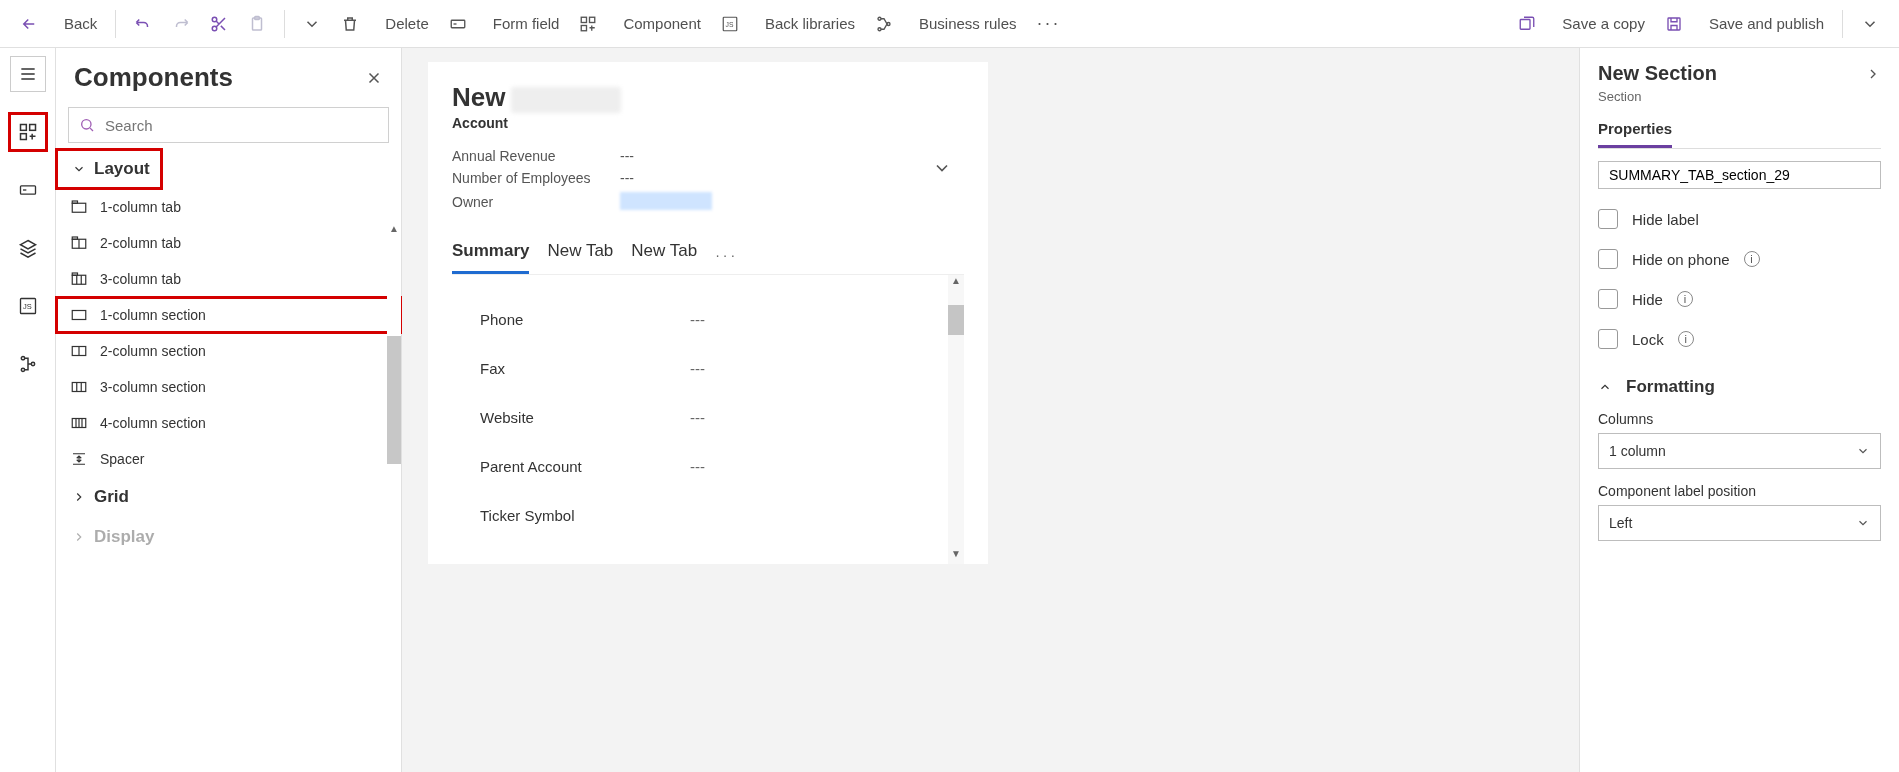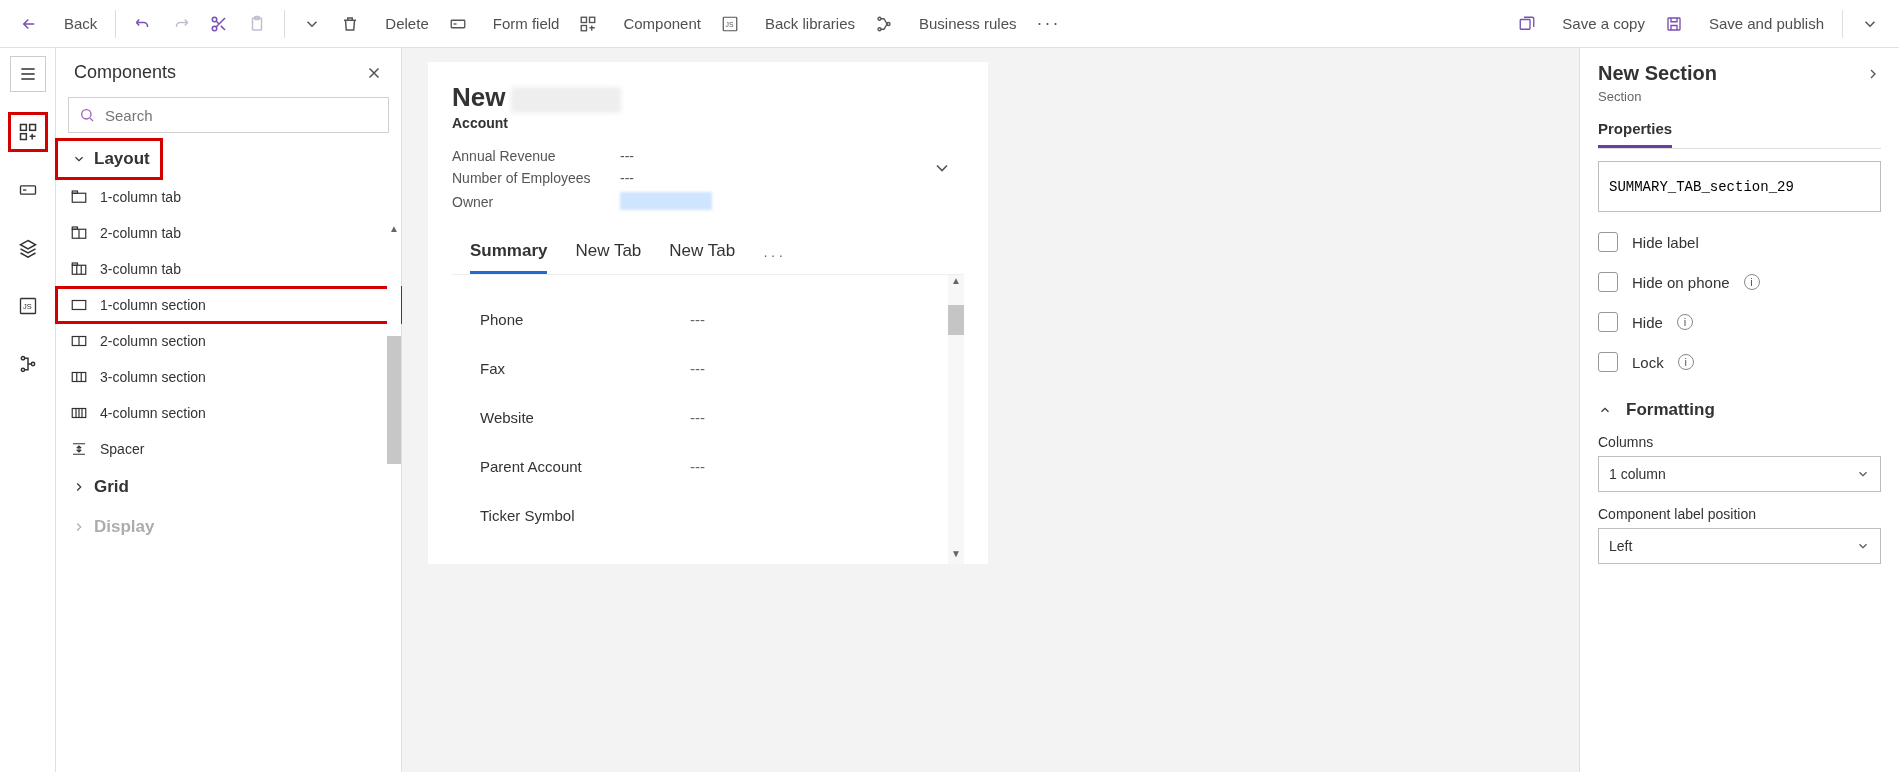--- a/index.html
+++ b/index.html
@@ -18,21 +18,21 @@
   .main { display:flex; height:calc(100% - 48px); }
 
   
   .rail { width:56px; background:#fff; border-right:1px solid #e0e0e0; display:flex; flex-direction:column; align-items:center; padding-top:8px; gap:22px; }
   .rail-btn { width:36px; height:36px; display:flex; align-items:center; justify-content:center; cursor:pointer; }
   .rail-box-highlight { outline:3px solid #d40000; outline-offset:-1px; }
   .rail svg { color:#333; }
 
   
   .components { width:346px; background:#fff; border-right:1px solid #e0e0e0; display:flex; flex-direction:column; position:relative; }
-  .components-header { display:flex; align-items:center; justify-content:space-between; padding:14px 18px 8px 18px; font-size:18px; font-weight:400; }
+  .components-header { display:flex; align-items:center; justify-content:space-between; padding:14px 18px 8px 18px; font-size:26px; font-weight:700; }
   .search-wrap { padding:6px 12px; }
   .search { display:flex; align-items:center; border:1px solid #d0d0d0; height:36px; padding:0 10px; gap:8px; }
   .search input { border:none; outline:none; flex:1; font-size:15px; color:#666; }
   .cat-header { display:flex; align-items:center; gap:8px; padding:10px 16px; font-size:17px; font-weight:600; cursor:pointer; }
   .layout-box-highlight { outline:3px solid #d40000; outline-offset:-2px; padding-right:12px; }
   .comp-list { display:flex; flex-direction:column; }
   .comp-item { display:flex; align-items:center; gap:12px; padding:9px 14px 9px 14px; font-size:14px; color:#333; cursor:pointer; }
   .comp-item svg { color:#333; }
   .item-highlight { outline:3px solid #d40000; outline-offset:-2px; }
   .scrollbar-comp { position:absolute; right:0; top:174px; width:14px; height:270px; background:#ffffff; }
@@ -44,39 +44,39 @@
   .form-card { width:560px; background:#fff; margin:0 0 0 8px; padding:20px 24px 0 24px; position:relative; }
   .title-new { font-size:26px; font-weight:700; display:flex; align-items:flex-end; gap:6px;}
   .blur-chip { display:inline-block; width:110px; height:26px; background:#eeeeee; border-radius:3px; filter:blur(2px); }
   .sub-account { font-size:14px; font-weight:600; margin-top:2px; }
   .mini-fields { margin-top:14px; font-size:14px; color:#555; }
   .mini-row { display:flex; gap:8px; padding:3px 0;align-items:flex-end;}
   .mini-label { width:160px; }
   .mini-val { color:#555; }
   .owner-chip { display:inline-block; width:92px; height:18px; background:#cfe4ff; filter:blur(1.5px); }
   .chev-expand { position:absolute; right:36px; top:96px; color:#555; }
-  .form-tabs { display:flex; gap:28px; margin-top:22px; font-size:17px;margin-left:18px; }
+  .form-tabs { display:flex; gap:18px; margin-top:22px; font-size:17px; }
   .ftab { padding:6px 0 10px 0; color:#333; cursor:pointer; }
   .ftab.active { font-weight:600; border-bottom:3px solid #1f6bd0; }
   .tab-more { align-self:center; color:#666; letter-spacing:3px; font-size:14px; }
   .form-body { border-top:1px solid #eee; margin-top:0; padding:20px 16px 0 28px; height:290px; overflow:hidden; position:relative; }
   .fb-row { display:flex; padding:16px 0; font-size:15px; }
   .fb-label { width:210px; color:#333; }
   .fb-val { color:#666; }
   .body-scrollbar { position:absolute; right:0; top:0; width:16px; height:100%; background:#f7f7f7; }
   .body-scrollbar .bthumb { position:absolute; top:30px; width:16px; height:30px; background:#c5c5c5; }
   .body-scrollbar .barrow { position:absolute; width:16px; height:16px; font-size:10px; text-align:center; color:#666; }
 
   
   .props { width:320px; background:#fff; border-left:1px solid #e0e0e0; padding:14px 18px; overflow:hidden; }
   .props-title { display:flex; align-items:center; justify-content:space-between; font-size:20px; font-weight:600; }
   .props-sub { font-size:13px; color:#666; margin-top:4px; }
   .props-tab { margin-top:12px; font-size:15px; font-weight:600; border-bottom:1px solid #ddd; }
   .props-tab span { display:inline-block; padding:4px 0 8px 0; border-bottom:3px solid #6b3fa0; }
-  .props-input { width:100%; height:51px; border:1px solid #bdbdbd; padding:12px 10px; font-size:14px; margin-top:12px;font-family:Liberation Mono, monospace; }
+  .props-input { width:100%; height:28px; border:1px solid #bdbdbd; padding:12px 10px; font-size:14px; margin-top:12px; }
   .check-row { display:flex; align-items:center; gap:14px; margin-top:20px; font-size:15px; }
   .chk { width:20px; height:20px; border:1px solid #999; border-radius:3px; cursor:pointer; }
   .info-dot { width:16px;height:16px;border:1px solid #888;border-radius:50%; font-size:11px; display:flex;align-items:center;justify-content:center;color:#555;}
   .fmt-header { display:flex; align-items:center; gap:14px; margin-top:28px; font-size:17px; font-weight:600; }
   .flabel { font-size:14px; color:#333; margin-top:14px; }
   .dropdown { display:flex; align-items:center; justify-content:space-between; height:36px; border:1px solid #bdbdbd; padding:0 10px; margin-top:6px; font-size:14px; cursor:pointer; }
 
   
   .arrow-overlay { position:absolute; inset:0; pointer-events:none; }
 </style>

